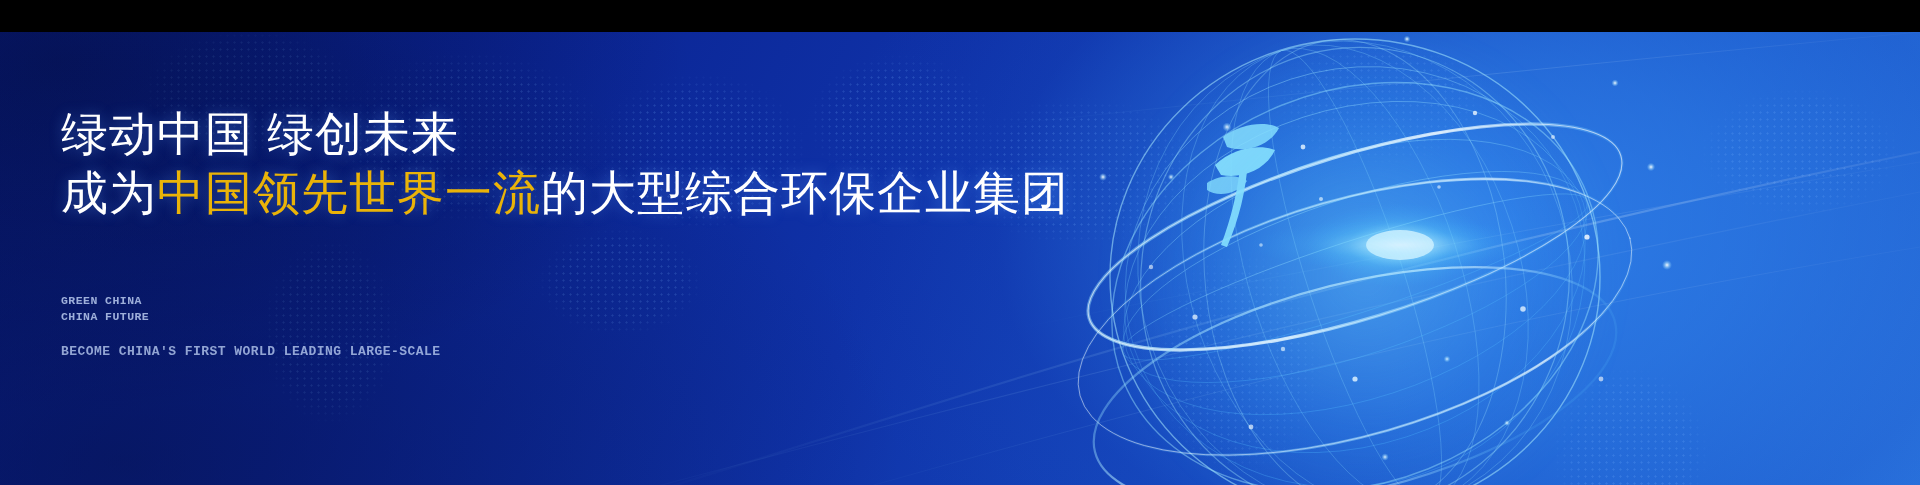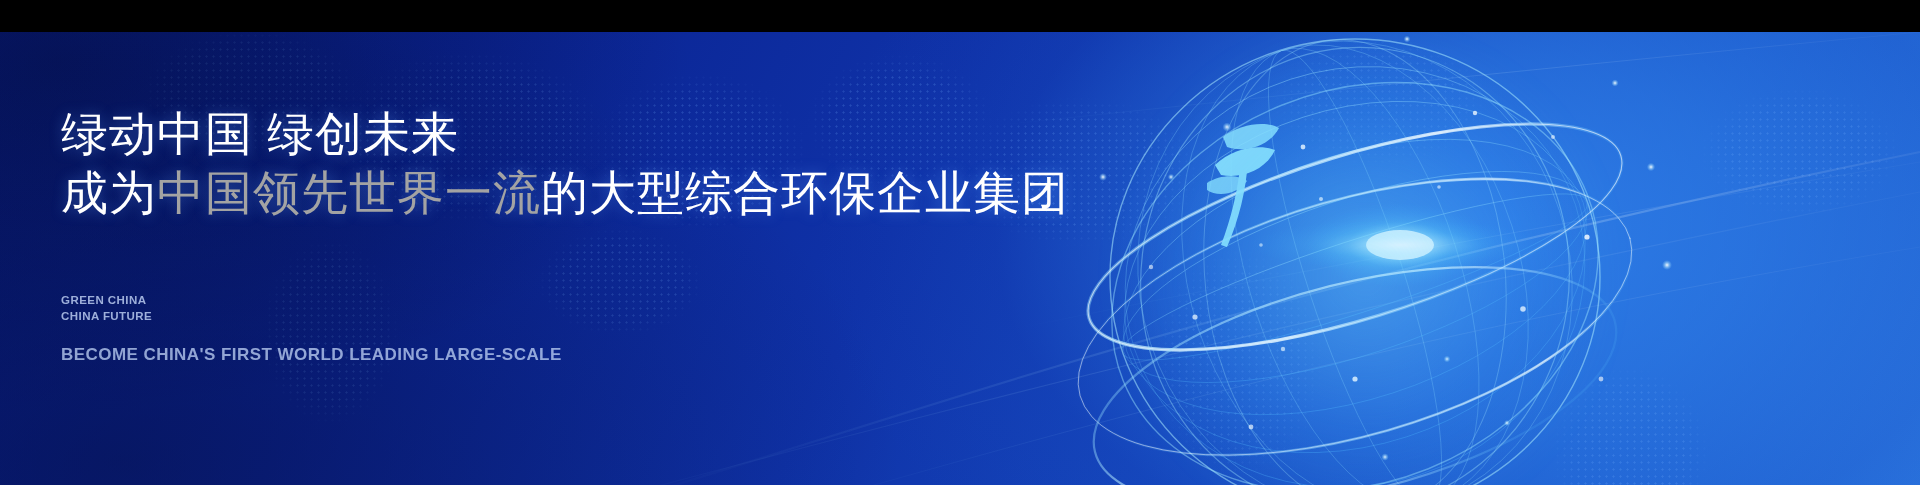--- a/index.html
+++ b/index.html
@@ -110,43 +110,43 @@
   .headline-2 {
     font-size: 47px;
     line-height: 1.18;
     color: #ffffff;
     letter-spacing: 1px;
     font-weight: 400;
     white-space: nowrap;
     margin-top: 4px;
     text-shadow: 0 0 14px rgba(90,160,255,0.45);
   }
-  .hl-accent { color: #a3a3a3; }
+  .hl-accent { color: #eab308; }
 
   .sub-en {
     position: absolute;
     left: 61px;
     top: 261px;
     font-size: 11.5px;
     font-weight: bold;
     letter-spacing: 0.45px;
     line-height: 1.38;
     color: rgba(196,214,248,0.80);
   }
   .tagline-en {
     position: absolute;
     left: 61px;
     top: 311px;
-    font-size: 17px;
+    font-size: 13px;
     font-weight: bold;
     letter-spacing: 0.45px;
     line-height: 1.38;
     color: rgba(196,214,248,0.74);
   }
-  .sub-en div, .tagline-en div { white-space: nowrap; }
+  .sub-en div, .tagline-en div { white-space: nowrap; font-family: Liberation Mono, monospace; }
 </style>
 </head>
 <body>
 
 <div class="banner">
 
   <div class="bg-base"></div>
   <div class="bg-dots"></div>
   <div class="bg-vignette"></div>
 

